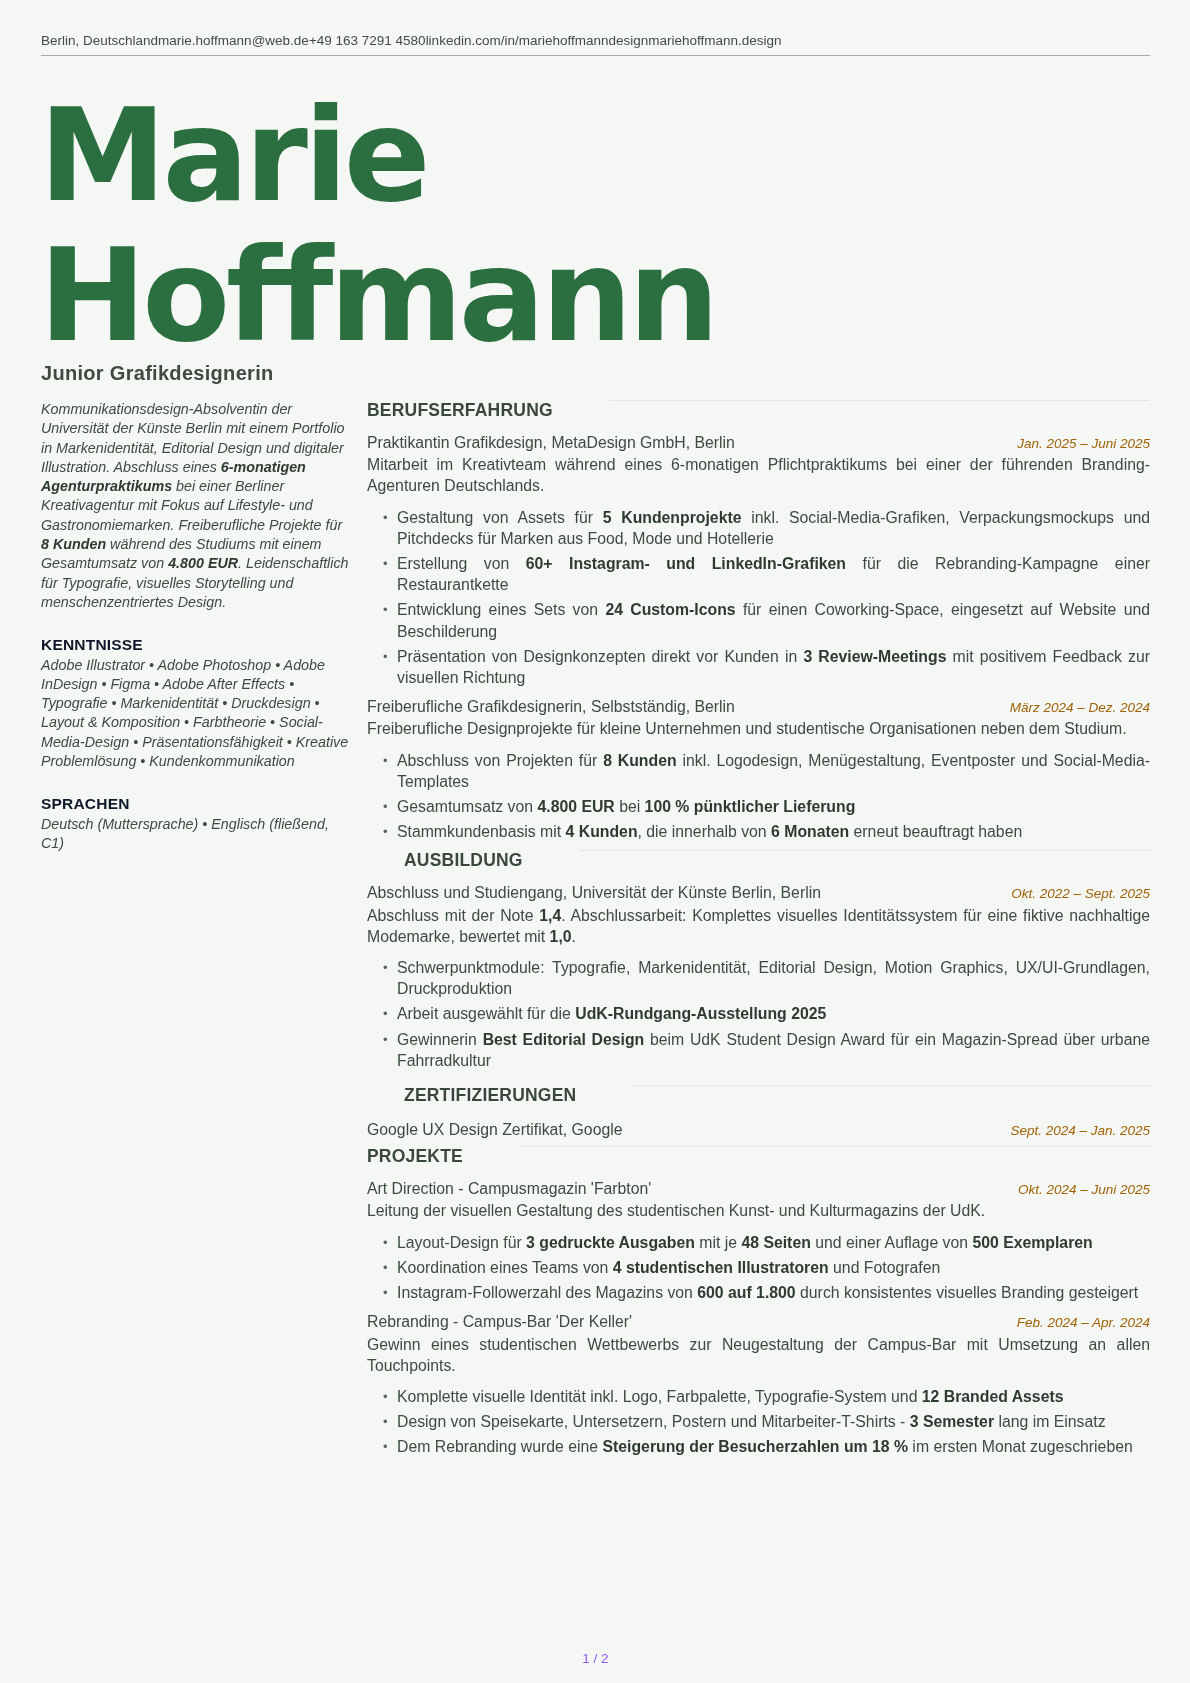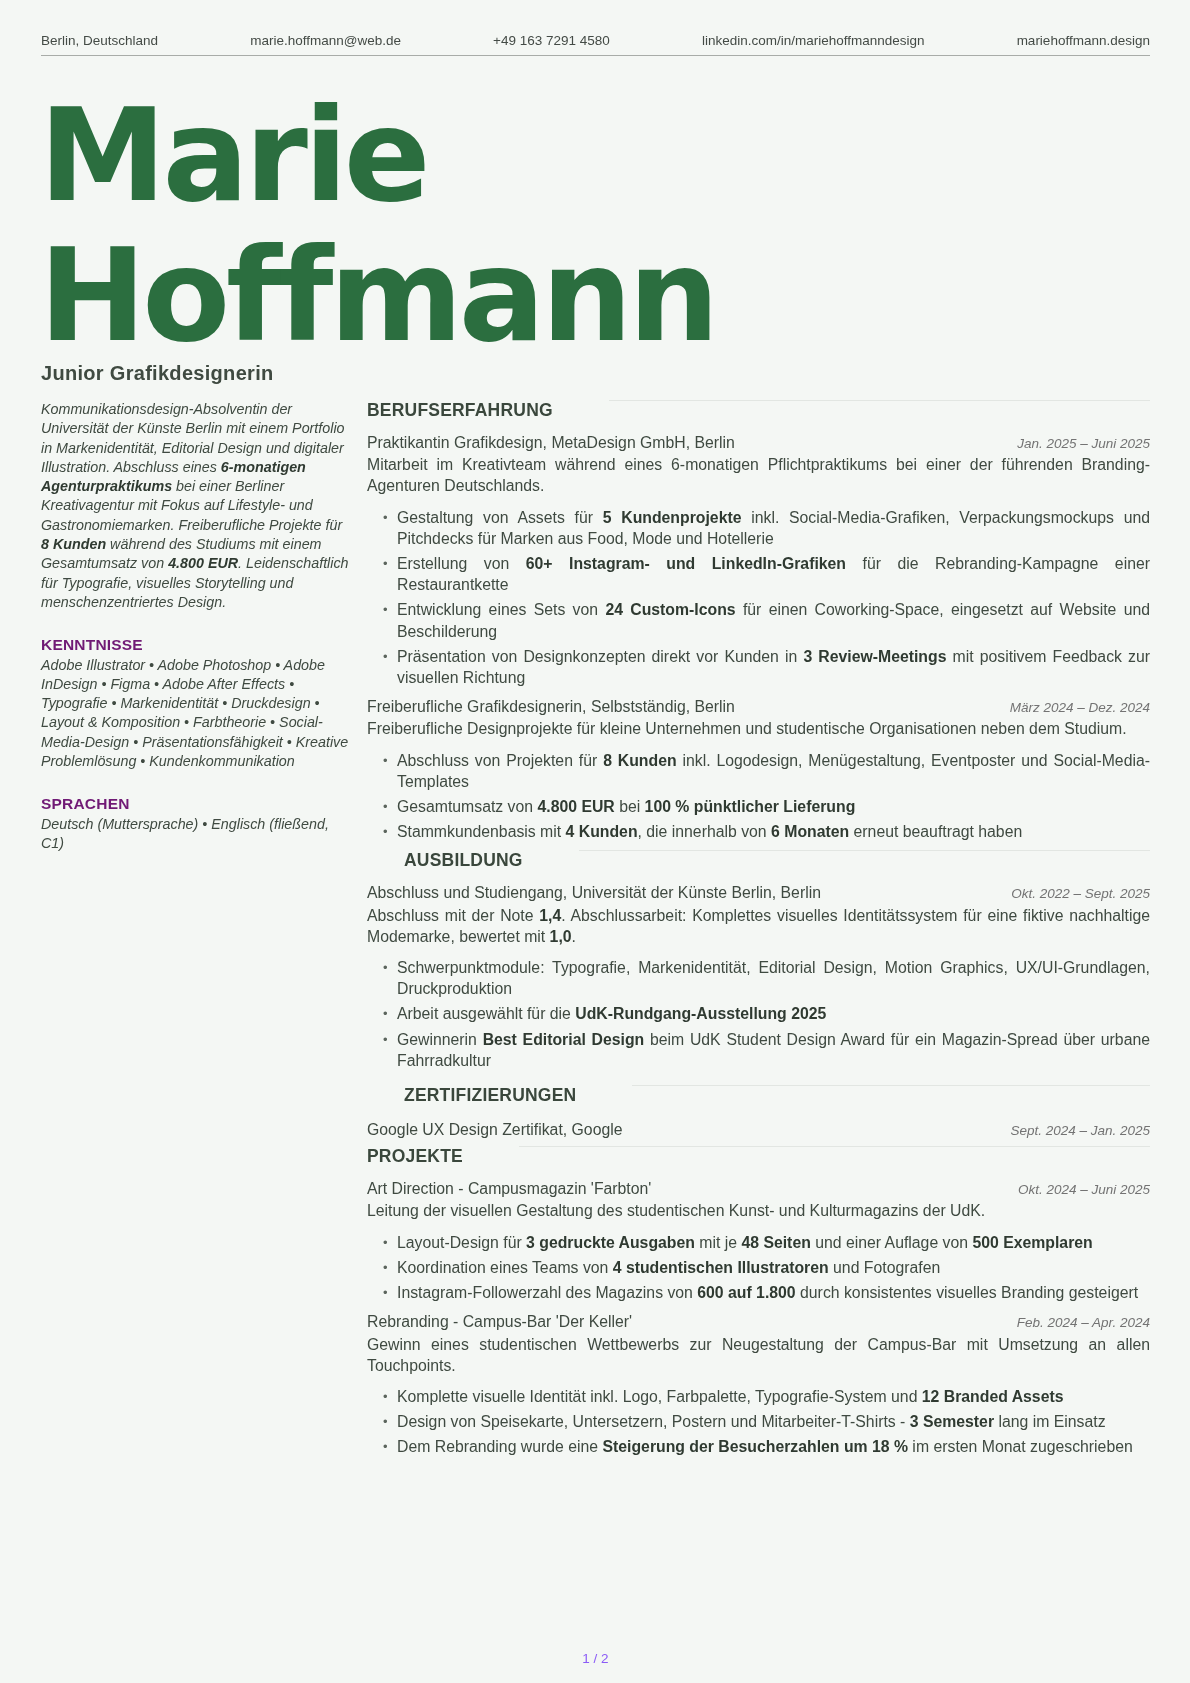--- a/index.html
+++ b/index.html
@@ -1,40 +1,40 @@
 <!DOCTYPE html>
 <html><head>
 <meta charset="utf-8">
 <style>
   * { box-sizing: border-box; margin: 0; padding: 0; }
   html, body { width: 1190px; height: 1683px; background: #f4f7f4; }
   body { font-family: "Liberation Sans", "DejaVu Sans", sans-serif; color: #3d4a3f; position: relative; overflow: hidden; }
   .page { position: absolute; left: 41px; top: 0; width: 1109px; height: 1683px; }
 
   
-  .contact-bar { position: absolute; left: 0; top: 33px; width: 1109px; display: flex; justify-content: space-between; font-size: 13.5px; color: #444b46; padding-bottom: 7px; border-bottom: 1.5px solid #a8aca8; }
+  .contact-bar { position: absolute; left: 0; top: 33px; width: 1109px; display: flex; justify-content: flex-start; font-size: 13.5px; color: #444b46; padding-bottom: 7px; border-bottom: 1.5px solid #a8aca8; }
   .contact-bar span { white-space: nowrap; }
 
   
   .name { position: absolute; left: -2px; top: 86px; font-family: "DejaVu Sans", sans-serif; font-weight: bold; color: #2b6e3f; font-size: 128px; line-height: 140px; letter-spacing: -4px; }
   .name div { white-space: nowrap; }
   .subtitle { position: absolute; left: 0; top: 362px; font-size: 20px; font-weight: bold; color: #3f4a41; letter-spacing: 0.3px; }
 
   
   .left { position: absolute; left: 0; top: 400px; width: 313px; font-size: 14.3px; line-height: 19.3px; color: #3f4a41; }
   .left p { text-align: left; font-style: italic; }
   .left b { color: #2f3a31; }
-  .left h3 { font-size: 15.5px; font-weight: bold; color: #701a75; margin-top: 23px; margin-bottom: 1px; letter-spacing: 0.2px; }
+  .left h3 { font-size: 15.5px; font-weight: bold; color: #0f172a; margin-top: 23px; margin-bottom: 1px; letter-spacing: 0.2px; }
 
   
   .right { position: absolute; left: 326px; top: 400px; width: 783px; font-size: 15.8px; line-height: 21.2px; color: #3f4a41; }
   .section-title { display: flex; font-size: 17.5px; font-weight: bold; color: #3a473c; letter-spacing: 0.2px; height: 24px; gap: 44px; }
   .section-title .rule { flex: 1; height: 1px; background: #e2e6e2; margin-left: 12px; }
   .entry-head { display: flex; justify-content: space-between; align-items: baseline; margin-top: 8px; }
-  .entry-head .date { font-style: italic; font-size: 13.5px; color: #737373; }
+  .entry-head .date { font-style: italic; font-size: 13.5px; color: #a16207; }
   .entry-desc { text-align: justify; }
   ul.bullets { list-style: none; margin-top: 10px; margin-left: 16px; }
   ul.bullets li { position: relative; padding-left: 14px; text-align: justify; margin-bottom: 4px; }
   ul.bullets li::before { content: "•"; position: absolute; left: 0; top: 0; color: #5b655d; font-size: 13px; }
   b { font-weight: bold; color: #2f3a31; }
 
   .sec-gap-1 { margin-top: 8px; margin-left: 37px; }
   .footer { position: absolute; left: 0; width: 1109px; top: 1651px; text-align: center; font-size: 13.5px; color: #8b5cf6; }
 </style>
 </head>

